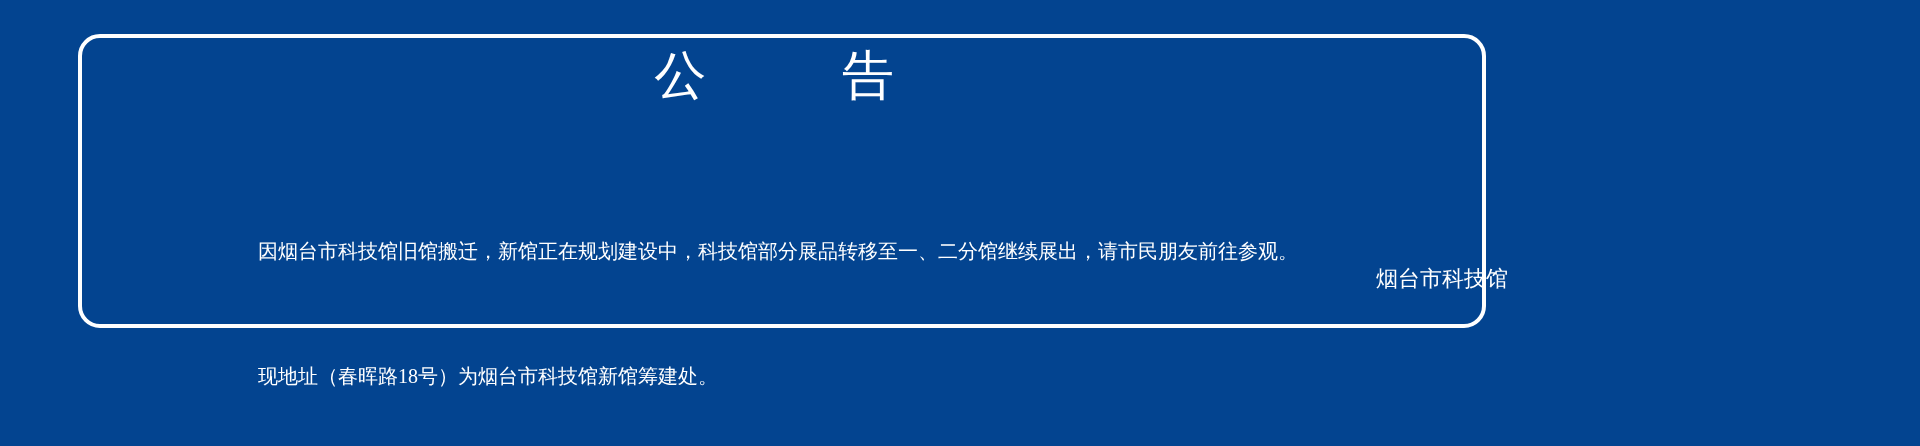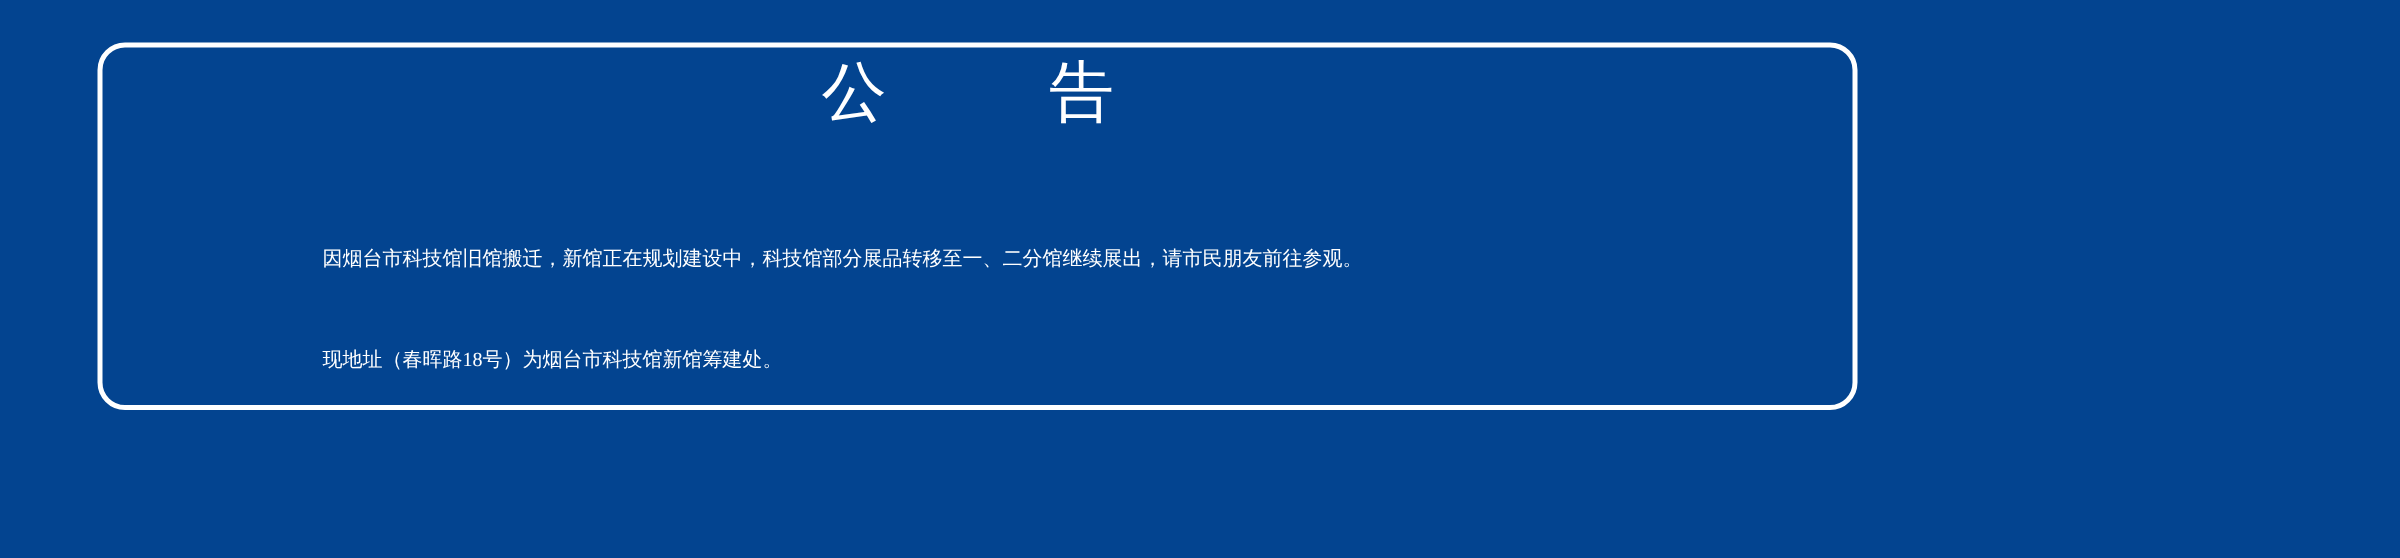--- a/index.html
+++ b/index.html
@@ -39,41 +39,42 @@
     left: 78px;
     top: 44px;
     width: 1408px;
     text-align: center;
     color: #ffffff;
     font-size: 52px;
     line-height: 62px;
     letter-spacing: 0.30em;
     font-weight: normal;
     white-space: pre;
-    font-family: Liberation Serif, serif;
+    font-family: Liberation Sans, sans-serif;
   }
 
   #notice-body {
     position: absolute;
     left: 258px;
     top: 140px;
     width: 1250px;
     color: #ffffff;
     font-size: 22px;
     line-height: 27px;
     white-space: pre;
     font-family: "Liberation Serif", "DejaVu Serif", serif;
   }
 
   .body-line {
     display: block;
     white-space: pre;
     color: #ffffff;
-    font-size: 16px;
+    font-size: 20px;
     line-height: 27px;
+    margin-top: 44px;
   }
 
   #notice-signature {
     position: absolute;
     left: 258px;
     top: 265px;
     width: 1250px;
     text-align: right;
     color: #ffffff;
     font-size: 22px;
@@ -90,14 +91,15 @@
   <div id="notice-frame"></div>
 
   <div id="notice-title">公    告</div>
 
   <div id="notice-body">
     <span class="body-line">因烟台市科技馆旧馆搬迁，新馆正在规划建设中，科技馆部分展品转移至一、二分馆继续展出，请市民朋友前往参观。</span>
     <span class="body-line">现地址（春晖路18号）为烟台市科技馆新馆筹建处。</span>
     
   </div>
 
+  <div id="notice-signature">烟台市科技馆</div>
 
 </div>
 
 </body></html>

